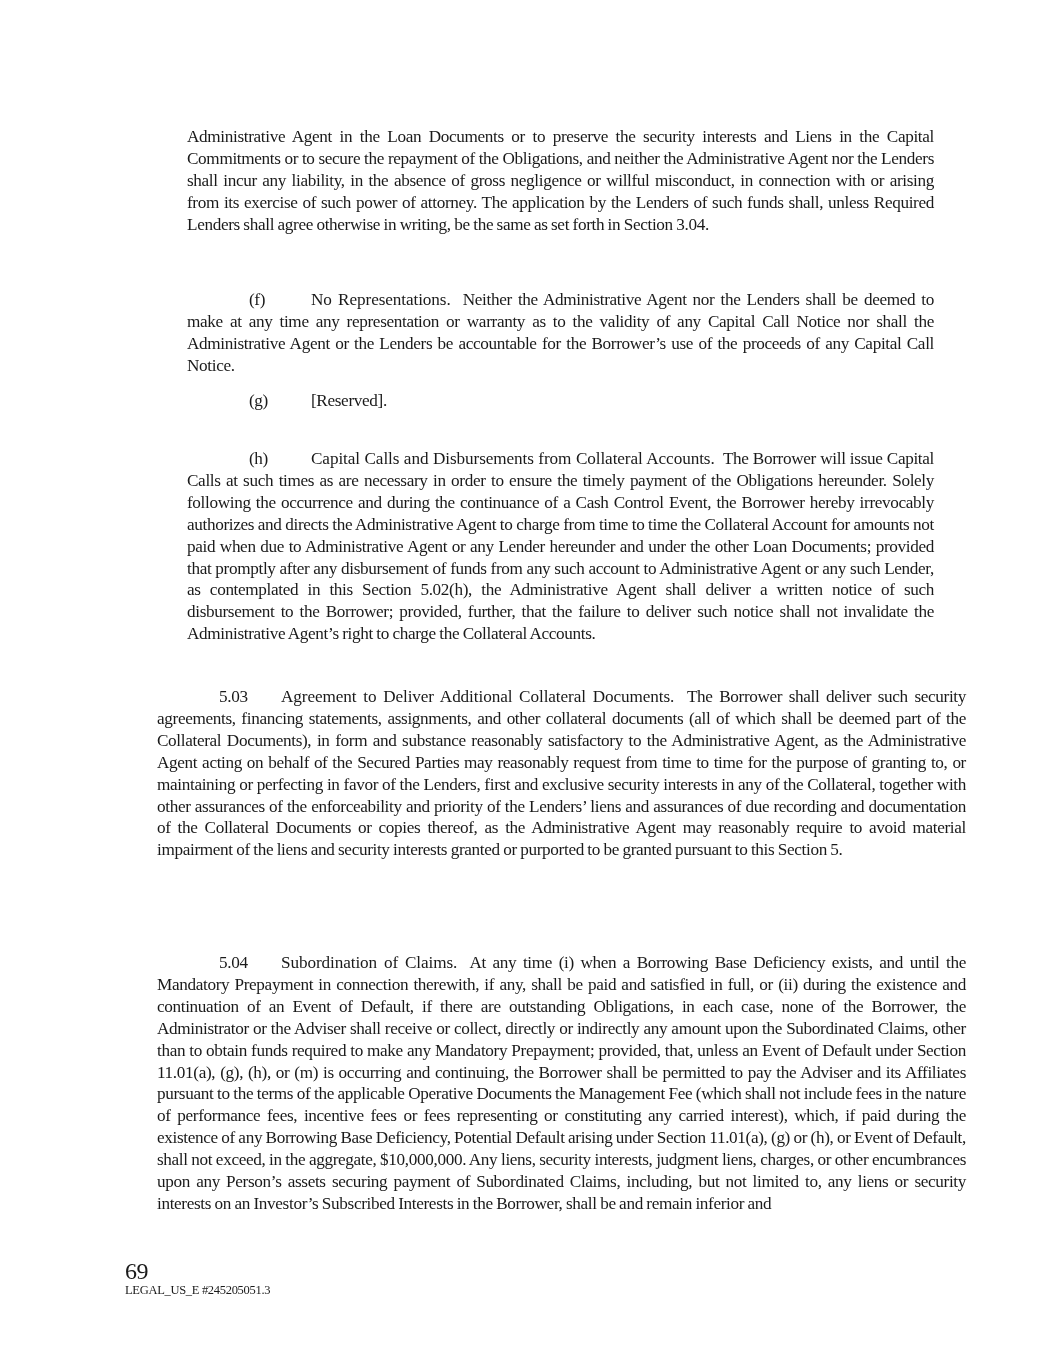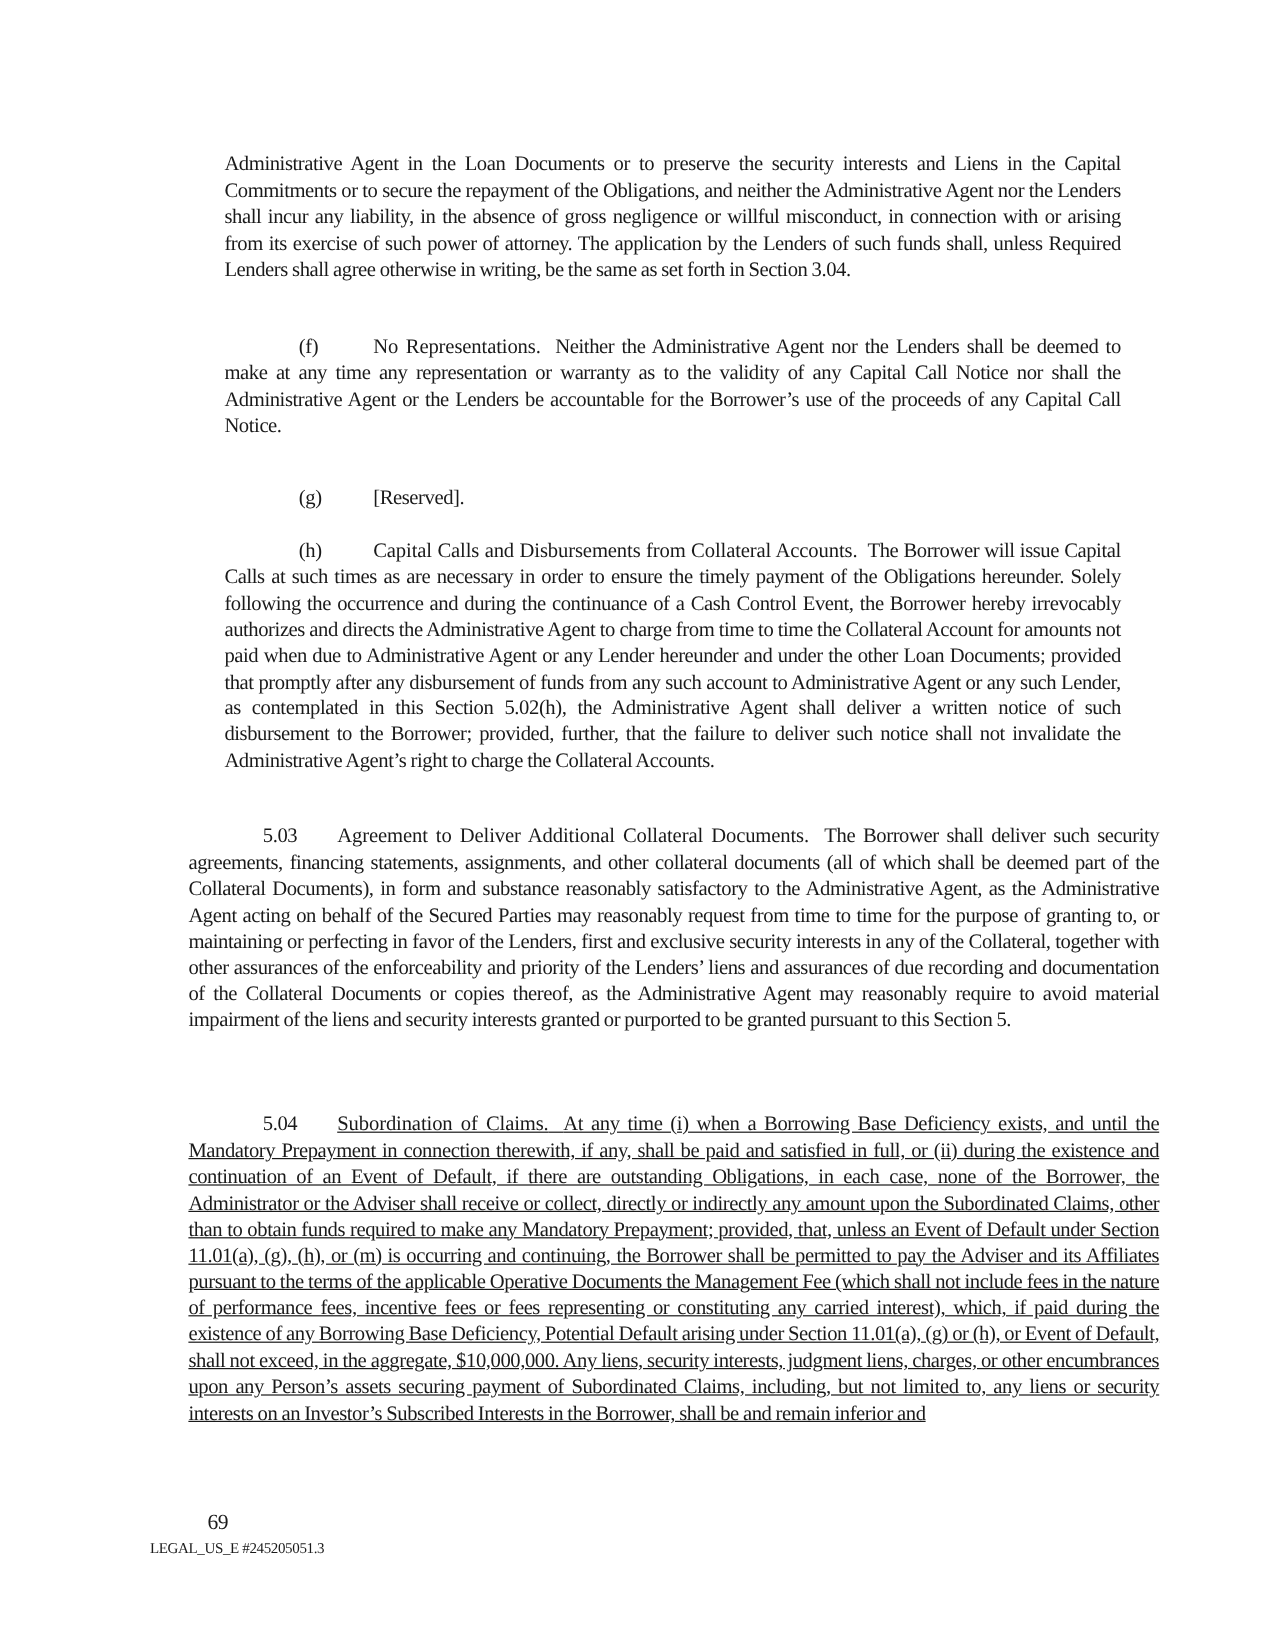--- a/index.html
+++ b/index.html
@@ -37,57 +37,56 @@
     width: 62px;
   }
   .first-indent { display: inline-block; width: 62px; }
   .heading {
     letter-spacing: -0.1px;
   }
   .footer-page {
     position: absolute;
     left: 125px;
     top: 1258px;
-    font-size: 18px;
+    font-size: 24px;
     letter-spacing: -0.5px;
-    margin-left: 48px;
   }
   .footer-id {
     position: absolute;
     left: 125px;
     top: 1283px;
     font-size: 12.5px;
     letter-spacing: -0.3px;
   }
 </style>
 </head>
 <body>
 
 <div class="page">
 
   <p class="para indented" style="top:126px;">
     <span>Administrative Agent in the Loan Documents or to preserve the security interests and Liens in the Capital Commitments or to secure the repayment of the Obligations, and neither the Administrative Agent nor the Lenders shall incur any liability, in the absence of gross negligence or willful misconduct, in connection with or arising from its exercise of such power of attorney. The application by the Lenders of such funds shall, unless Required Lenders shall agree otherwise in writing, be the same as set forth in Section 3.04.</span>
   </p>
 
-  <p class="para indented" style="top:278px;">
+  <p class="para indented" style="top:289px;">
     <span class="first-indent"></span><span class="num">(f)</span><span class="heading">No Representations.</span>&nbsp; <span>Neither the Administrative Agent nor the Lenders shall be deemed to make at any time any representation or warranty as to the validity of any Capital Call Notice nor shall the Administrative Agent or the Lenders be accountable for the Borrower’s use of the proceeds of any Capital Call Notice.</span>
   </p>
 
-  <p class="para indented" style="top:404px;">
+  <p class="para indented" style="top:390px;">
     <span class="first-indent"></span><span class="num">(g)</span><span>[Reserved].</span>
   </p>
 
   <p class="para indented" style="top:448px;">
     <span class="first-indent"></span><span class="num">(h)</span><span class="heading">Capital Calls and Disbursements from Collateral Accounts.</span>&nbsp; <span>The Borrower will issue Capital Calls at such times as are necessary in order to ensure the timely payment of the Obligations hereunder. Solely following the occurrence and during the continuance of a Cash Control Event, the Borrower hereby irrevocably authorizes and directs the Administrative Agent to charge from time to time the Collateral Account for amounts not paid when due to Administrative Agent or any Lender hereunder and under the other Loan Documents; provided that promptly after any disbursement of funds from any such account to Administrative Agent or any such Lender, as contemplated in this Section 5.02(h), the Administrative Agent shall deliver a written notice of such disbursement to the Borrower; provided, further, that the failure to deliver such notice shall not invalidate the Administrative Agent’s right to charge the Collateral Accounts.</span>
   </p>
 
   <p class="para full" style="top:686px;">
     <span class="first-indent"></span><span class="num">5.03</span><span class="heading">Agreement to Deliver Additional Collateral Documents.</span>&nbsp; <span>The Borrower shall deliver such security agreements, financing statements, assignments, and other collateral documents (all of which shall be deemed part of the Collateral Documents), in form and substance reasonably satisfactory to the Administrative Agent, as the Administrative Agent acting on behalf of the Secured Parties may reasonably request from time to time for the purpose of granting to, or maintaining or perfecting in favor of the Lenders, first and exclusive security interests in any of the Collateral, together with other assurances of the enforceability and priority of the Lenders’ liens and assurances of due recording and documentation of the Collateral Documents or copies thereof, as the Administrative Agent may reasonably require to avoid material impairment of the liens and security interests granted or purported to be granted pursuant to this Section 5.</span>
   </p>
 
-  <p class="para full" style="top:926px;text-decoration:underline;">
+  <p class="para full" style="top:952px;">
     <span class="first-indent"></span><span class="num">5.04</span><span class="heading">Subordination of Claims.</span>&nbsp; <span>At any time (i) when a Borrowing Base Deficiency exists, and until the Mandatory Prepayment in connection therewith, if any, shall be paid and satisfied in full, or (ii) during the existence and continuation of an Event of Default, if there are outstanding Obligations, in each case, none of the Borrower, the Administrator or the Adviser shall receive or collect, directly or indirectly any amount upon the Subordinated Claims, other than to obtain funds required to make any Mandatory Prepayment; provided, that, unless an Event of Default under Section 11.01(a), (g), (h), or (m) is occurring and continuing, the Borrower shall be permitted to pay the Adviser and its Affiliates pursuant to the terms of the applicable Operative Documents the Management Fee (which shall not include fees in the nature of performance fees, incentive fees or fees representing or constituting any carried interest), which, if paid during the existence of any Borrowing Base Deficiency, Potential Default arising under Section 11.01(a), (g) or (h), or Event of Default, shall not exceed, in the aggregate, $10,000,000. Any liens, security interests, judgment liens, charges, or other encumbrances upon any Person’s assets securing payment of Subordinated Claims, including, but not limited to, any liens or security interests on an Investor’s Subscribed Interests in the Borrower, shall be and remain inferior and</span>
   </p>
 
   <div class="footer-page">69</div>
   <div class="footer-id">LEGAL_US_E #245205051.3</div>
 
 </div>
 
 </body></html>

